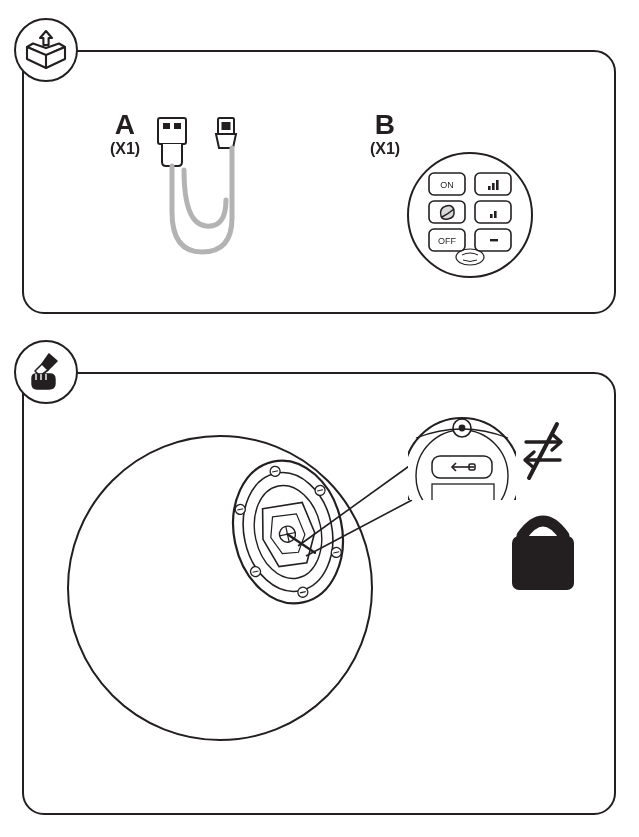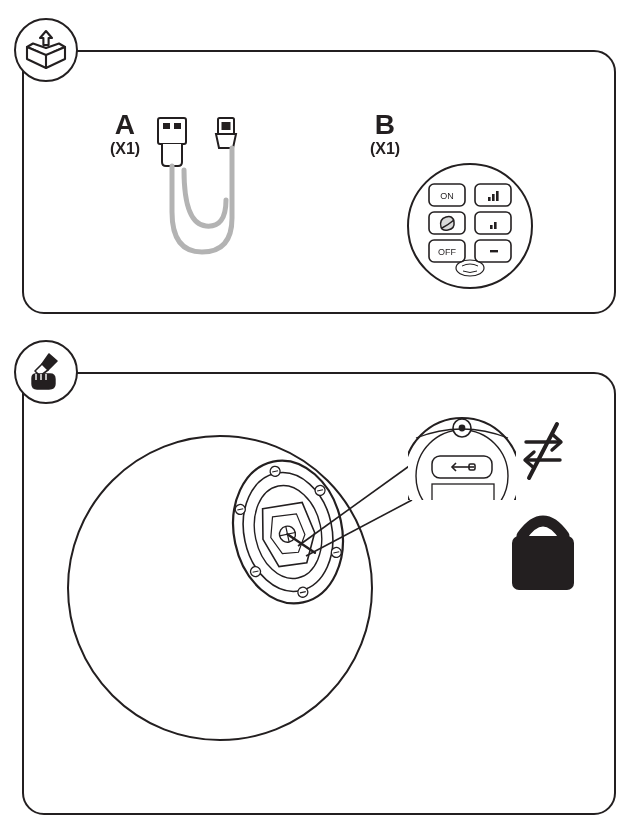--- a/index.html
+++ b/index.html
@@ -77,21 +77,21 @@
     font-size: 16px;
     font-weight: bold;
     margin-top: 2px;
   }
   #label-a { left: 100px; top: 110px; width: 50px; }
   #label-b { left: 360px; top: 110px; width: 50px; }
 
   
   .art { position: absolute; }
   #art-cable   { left: 140px; top: 100px;  width: 140px; height: 180px; }
-  #art-remote  { left: 406px; top: 162px;  width: 128px; height: 128px; }
+  #art-remote  { left: 406px; top: 151px;  width: 128px; height: 128px; }
   #art-install { left: 60px;  top: 400px;  width: 520px; height: 400px; }
 
   svg { display: block; overflow: visible; }
 </style>
 </head>
 <body>
 
 <div class="sheet">
 
   <div class="panel" id="panel-unbox"></div>

